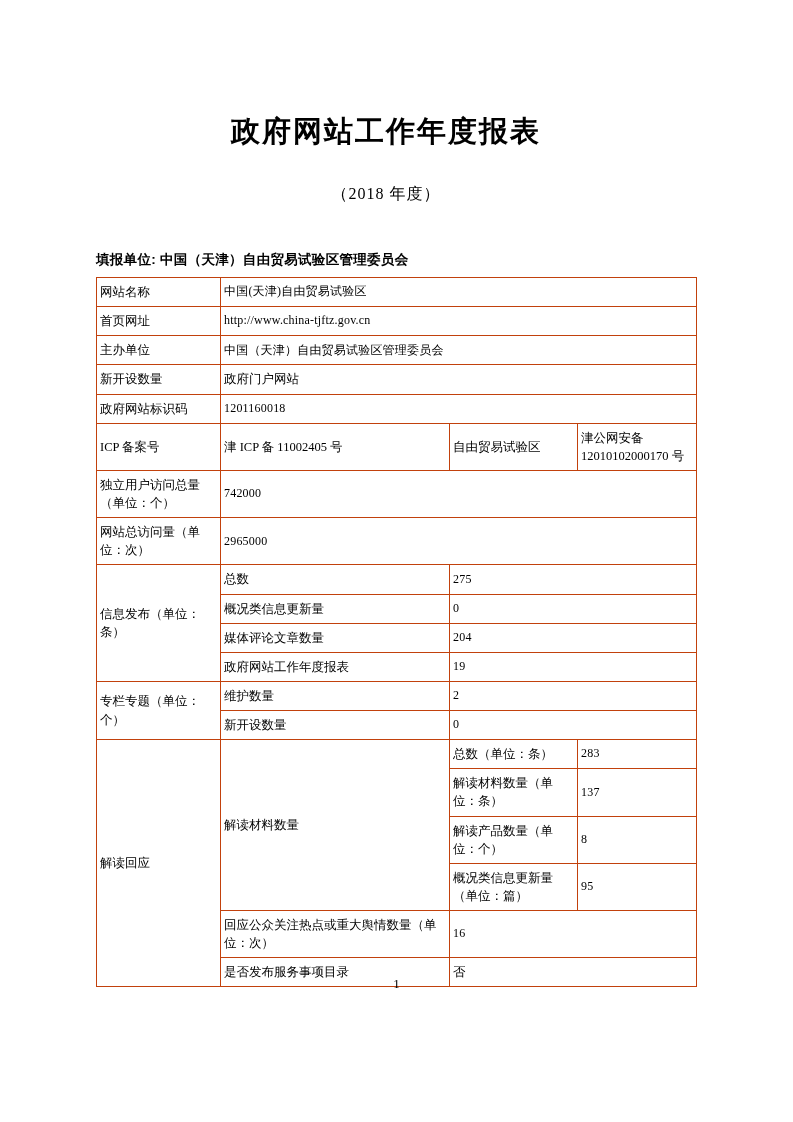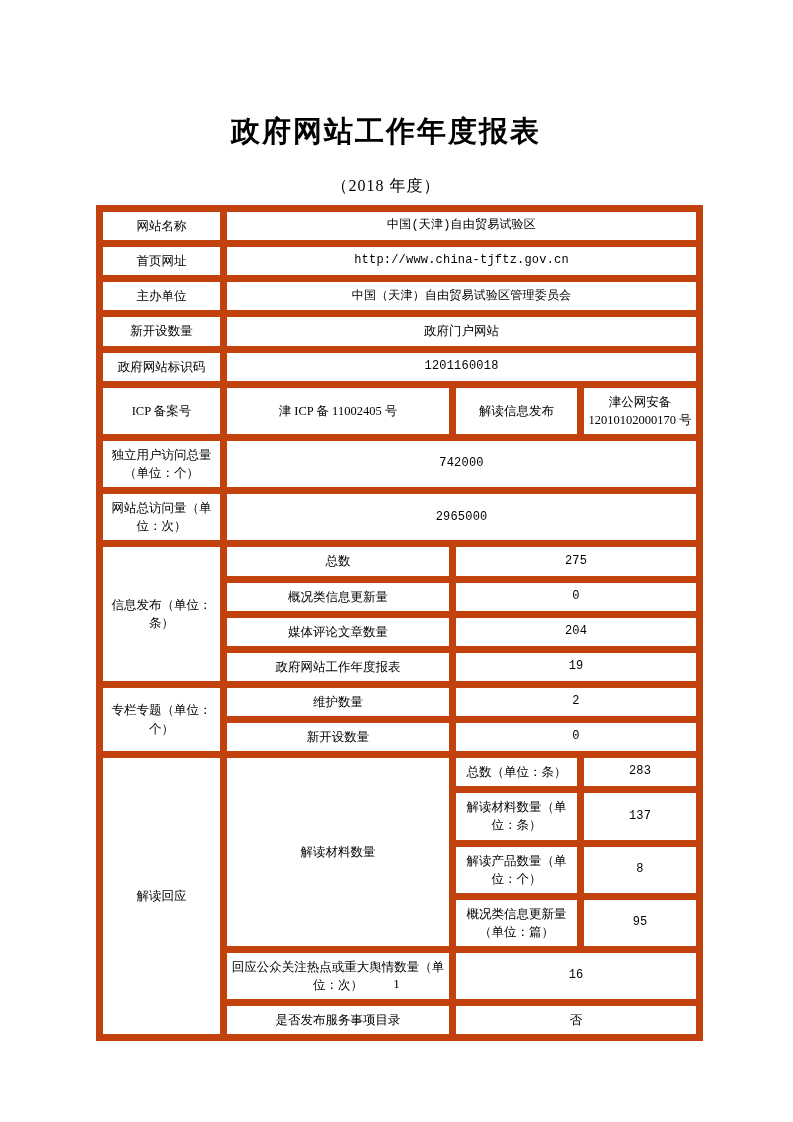--- a/index.html
+++ b/index.html
@@ -25,48 +25,47 @@
     text-align: center;
     font-size: 29px;
     font-weight: bold;
     letter-spacing: 2px;
     margin-top: 52px;
     font-family: "Liberation Sans", "DejaVu Sans", sans-serif;
   }
   .doc-subtitle {
     text-align: center;
     font-size: 16px;
-    margin-top: 24px;
+    margin-top: 32px;
     letter-spacing: 1px;
     font-family: "Liberation Serif", "DejaVu Serif", serif;
   }
   .filler-line {
     margin-top: 46px;
     font-size: 13.5px;
     font-weight: bold;
     font-family: "Liberation Sans", "DejaVu Sans", sans-serif;
     letter-spacing: 0.3px;
   }
   table.report {
     margin-top: 8px;
     border-collapse: collapse;
     width: 600px;
     table-layout: fixed;
     font-size: 12.5px;
   }
   table.report td {
-    border: 7px solid #c2410c;
-    text-align: center;
+    border: 1px solid #c2410c;
     vertical-align: middle;
     padding: 5px 3px;
     line-height: 1.45;
     height: 18px;
   }
   .mono {
-    font-family: Liberation Mono, monospace;
+    font-family: Liberation Serif, serif;
     font-size: 12px;
     letter-spacing: 0.2px;
     margin-left: 12px;
   }
   .lbl {
     font-size: 12.5px;
   }
   .tall {
     height: 44px;
   }
@@ -83,20 +82,21 @@
     font-family: "Liberation Serif", "DejaVu Serif", serif;
   }
 </style>
 </head>
 <body>
 
 <div class="page">
 
   <div class="doc-title">政府网站工作年度报表</div>
   <div class="doc-subtitle">（2018 年度）</div>
+  <div class="filler-line">填报单位: 中国（天津）自由贸易试验区管理委员会</div>
 
   <table class="report">
     <colgroup>
       <col style="width:124px">
       <col style="width:115px">
       <col style="width:114px">
       <col style="width:128px">
       <col style="width:57px">
       <col style="width:62px">
     </colgroup>
@@ -123,21 +123,21 @@
     </tr>
 
     <tr>
       <td class="lbl">政府网站标识码</td>
       <td colspan="5" class="mono">1201160018</td>
     </tr>
 
     <tr>
       <td class="lbl vtall">ICP 备案号</td>
       <td colspan="2" class="lbl">津 ICP 备 11002405 号</td>
-      <td class="lbl">解读信息发布</td>
+      <td class="lbl">自由贸易试验区</td>
       <td colspan="2" class="lbl">津公网安备 12010102000170 号</td>
     </tr>
 
     <tr>
       <td class="lbl tall">独立用户访问总量（单位：个）</td>
       <td colspan="5" class="mono">742000</td>
     </tr>
 
     <tr>
       <td class="lbl tall">网站总访问量（单位：次）</td>

